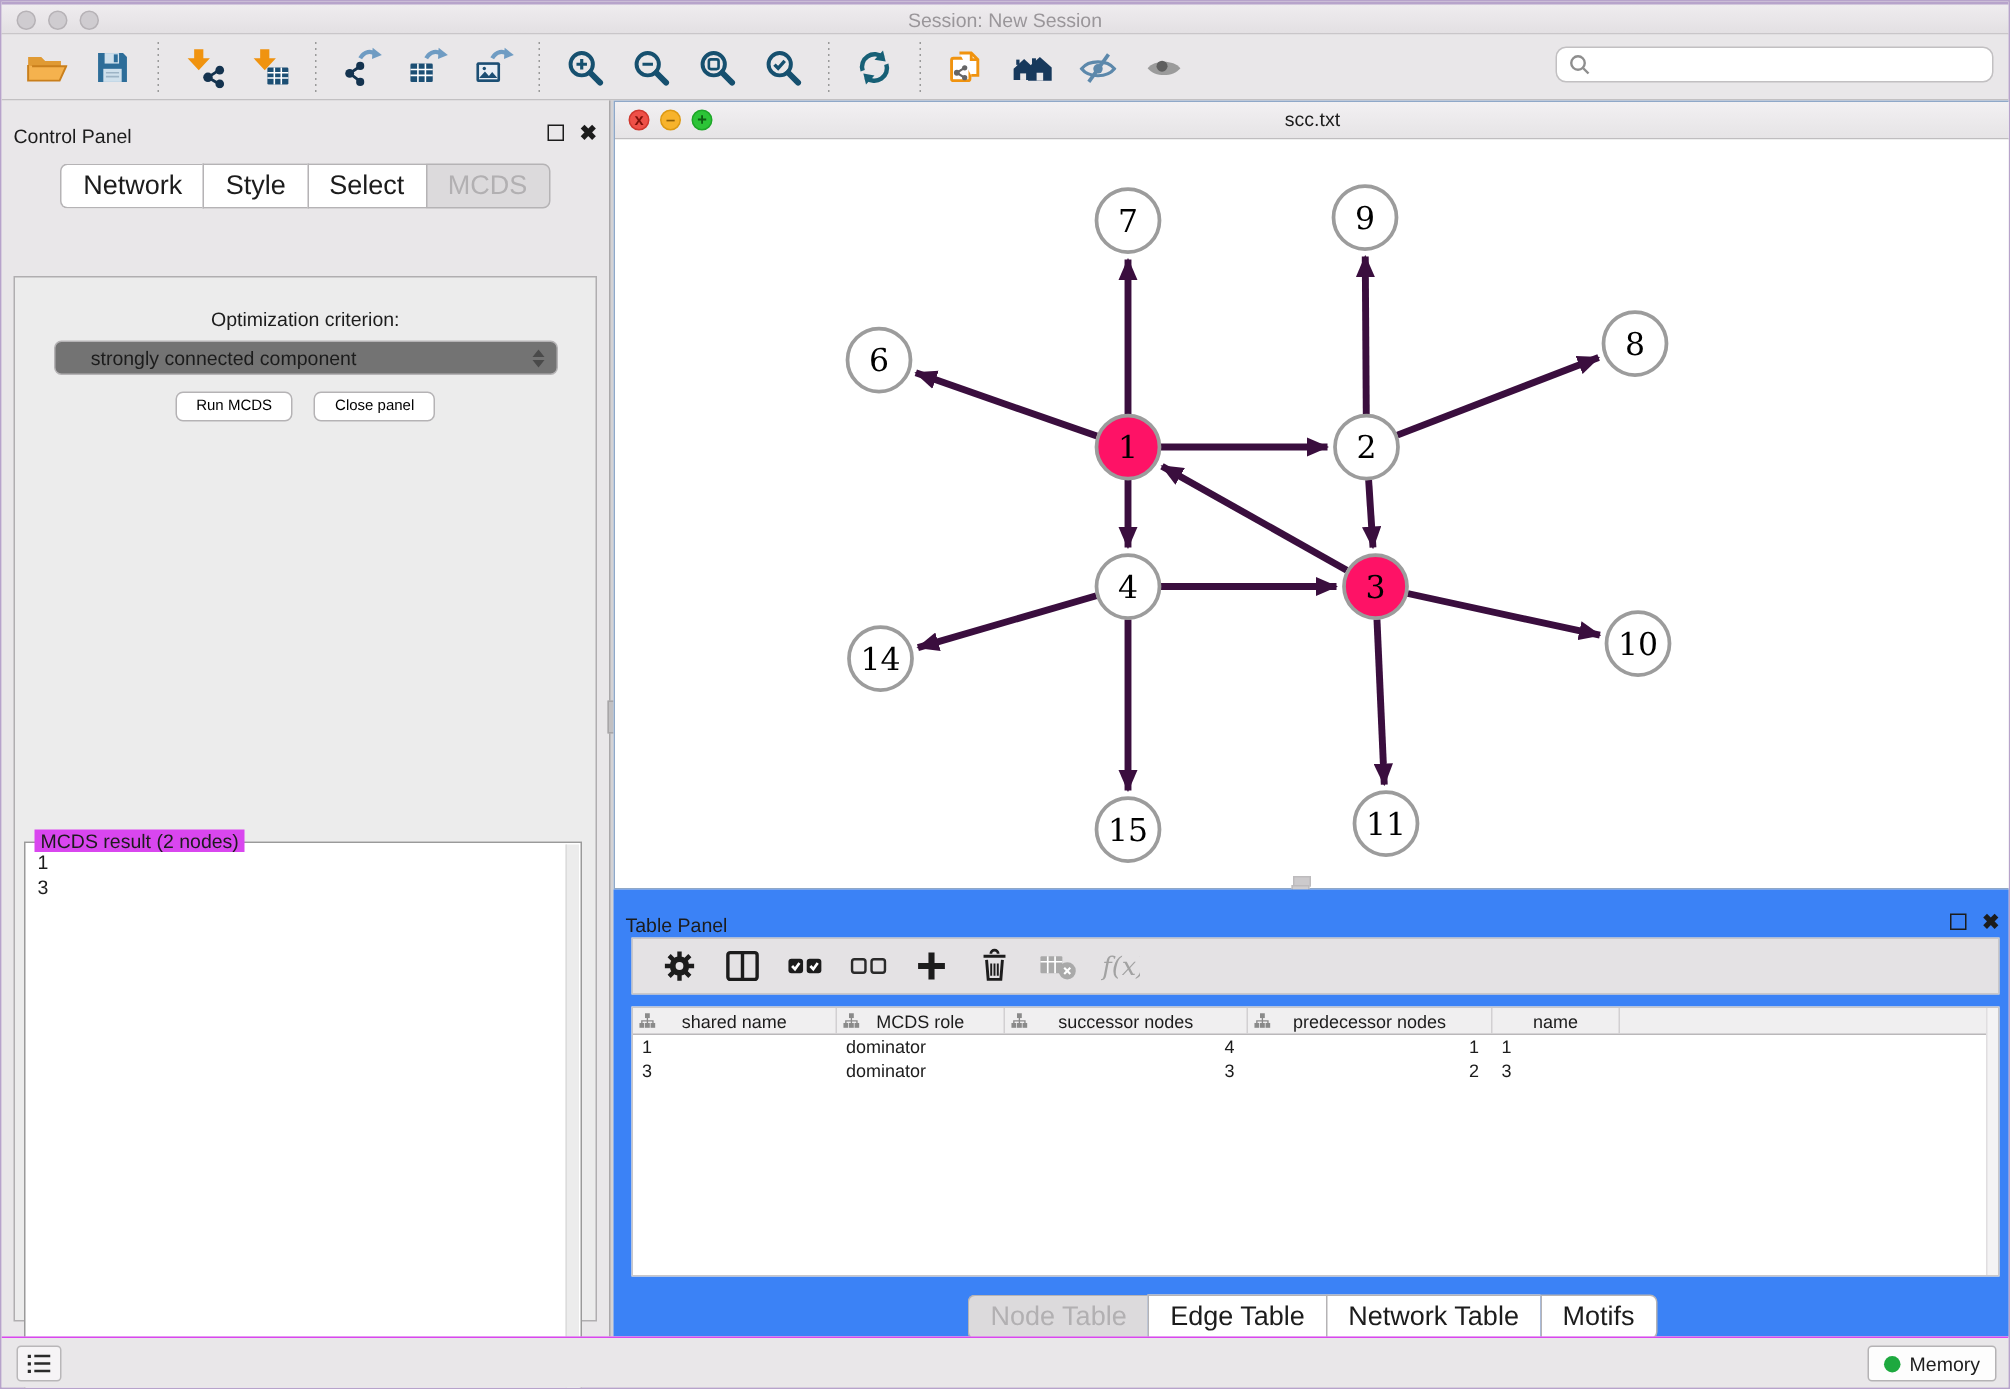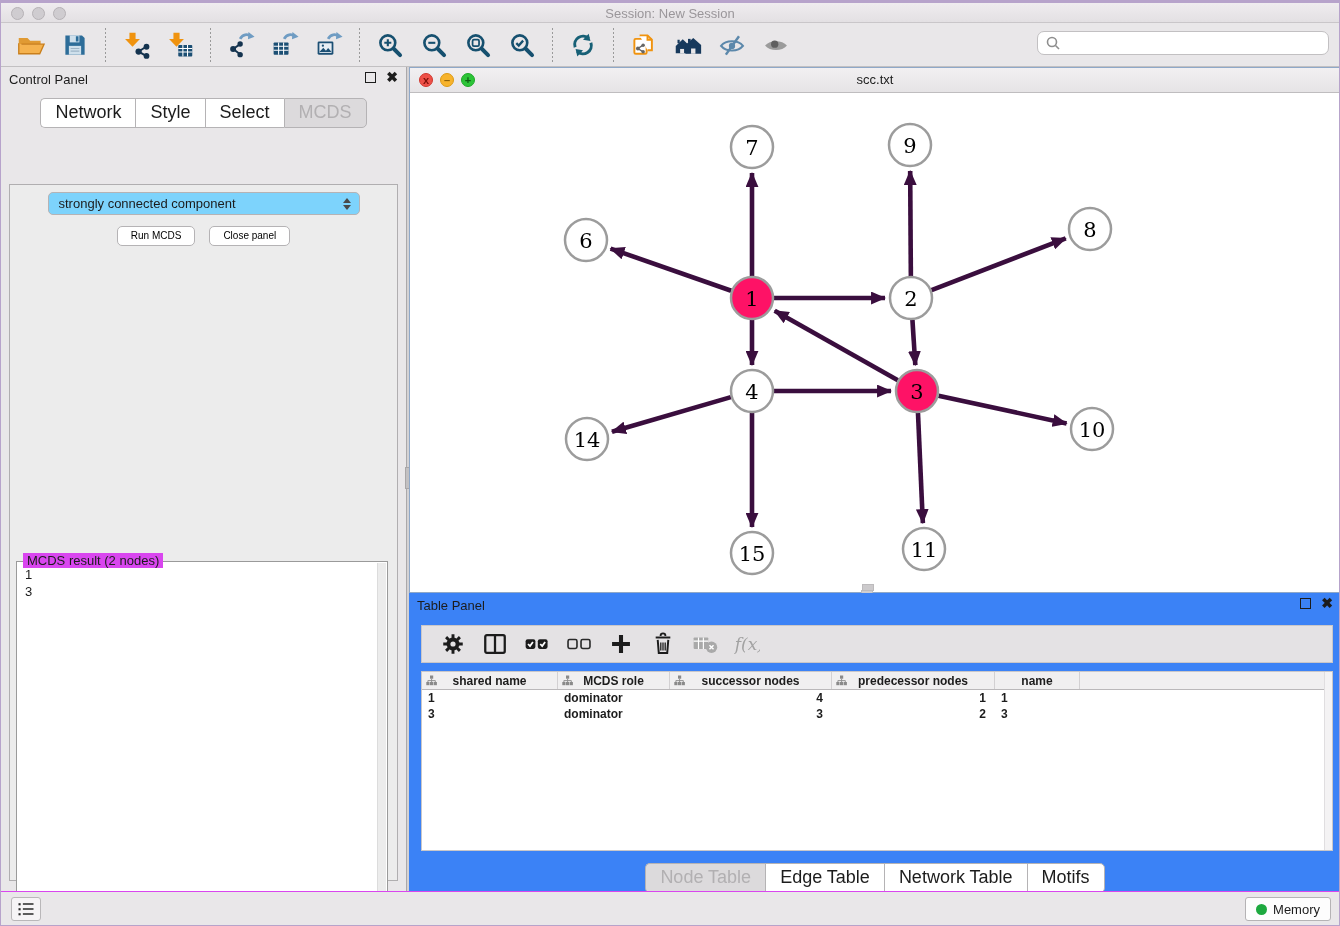--- a/index.html
+++ b/index.html
@@ -32,36 +32,36 @@
     background:#fff; border:1px solid #c2c0c2; border-radius:7px;
     display:flex; align-items:center; padding-left:7px; }
   .searchbox input { border:none; outline:none; flex:1; font-size:13px; background:transparent;
     font-family:"Liberation Sans",sans-serif; }
   
   .cpanel { position:absolute; left:0; top:66px; width:405px; bottom:34px; background:#e9e7e9; }
   .vsplit { position:absolute; left:405px; top:66px; width:3px; bottom:34px;
     background:#d4d2d4; border-left:1px solid #aaa8aa; }
   .vsplit .grip { position:absolute; left:-2px; top:400px; width:6px; height:22px;
     background:#c2c0c2; border:1px solid #a8a6a8; }
-  .phead { position:relative; height:26px; padding:5px 8px 0 8px; font-size:13px; }
+  .phead { position:relative; height:26px; padding:5px 8px 0 8px; font-size:13px;margin-top:11px; }
   .winbtns { position:absolute; right:8px; top:5px; display:flex; gap:10px; align-items:center; }
   .wb-float { width:11px; height:11px; border:1.5px solid #1c1c1c; cursor:pointer; }
   .wb-close { font-size:14px; font-weight:bold; line-height:11px; cursor:pointer; }
   .ctabs { display:flex; justify-content:center; margin-top:5px; position:relative; z-index:2; }
   .tab { font-size:18px; padding:3px 14px 4px 14px; background:#fff;
     border:1px solid #b5b3b5; border-right:none; cursor:pointer; }
   .tab:first-child { border-radius:5px 0 0 5px; }
   .tab:last-child { border-radius:0 5px 5px 0; border-right:1px solid #b5b3b5; }
   .tab.disabled { background:#dcdadc; color:#b2b0b2; }
   .cbox { position:absolute; left:8px; right:8px; top:117px; bottom:10px;
     border:1px solid #b0aeb0; background:#ececec; }
   .optlabel { text-align:center; font-size:13px; margin-top:20px; }
-  .dropdown { position:relative; margin:7px auto 0 auto; width:312px; height:23px;
-    background:#7dd3fc; border:1px solid #b5b3b5; border-radius:5px;
-    font-size:13px; padding:3px 24px 0 10px; cursor:pointer; }
+  .dropdown { position:relative; margin:7px auto 0 auto; width:336px; height:23px;
+    background:#737373; border:1px solid #b5b3b5; border-radius:5px;
+    font-size:13px; padding:3px 24px 0 24px; cursor:pointer; }
   .dd-arrows { position:absolute; right:7px; top:4px; width:9px; height:14px; }
   .dd-arrows i { position:absolute; left:0; width:0; height:0; border-left:4.5px solid transparent; border-right:4.5px solid transparent; }
   .dd-arrows i.up { top:1px; border-bottom:5px solid #4a4a4a; }
   .dd-arrows i.dn { bottom:1px; border-top:5px solid #4a4a4a; }
   .btnrow { display:flex; justify-content:center; gap:14px; margin-top:11px; }
   .btn { font-size:10px; font-family:"Liberation Sans",sans-serif; background:#fff;
     border:1px solid #b5b3b5; border-radius:5px; padding:3px 13px 4px 13px; cursor:pointer; }
   .fieldsetbox { position:absolute; left:6px; width:372px; top:376px; height:381px;
     border:1px solid #9a9a9a; background:#fff; }
   .fieldsetbox .legend { position:absolute; top:-9px; left:6px; background:#d946ef;
@@ -84,21 +84,21 @@
   .canvas { position:relative; width:930px; height:499px; background:#fff; overflow:hidden; }
   .rehandle { position:absolute; left:452px; bottom:1px; width:12px; height:7px;
     background:#cccacc; border:1px solid #bdbbbd; }
   
   .tpanel { position:absolute; left:408px; top:592px; width:932px; bottom:34px; background:#3b82f6; }
   .ttoolbar { position:absolute; left:12px; right:8px; top:32px; height:38px;
     background:#e4e2e4; border:1px solid #c9c7c9; display:flex; align-items:center; padding-left:10px; }
   .ttbicon { width:30px; height:28px; margin:0 6px; display:inline-flex; align-items:center; justify-content:center; cursor:pointer; }
   .ttbicon svg { width:26px; height:26px; }
   .tablewrap { position:absolute; left:12px; right:8px; top:78px; height:180px;
-    background:#fff; border:1px solid #c9c7c9; overflow:hidden;font-weight:bold; }
+    background:#fff; border:1px solid #c9c7c9; overflow:hidden; }
   .thead { display:flex; height:18px; background:#f0eff0; border-bottom:1px solid #bab8ba;
     font-size:12px; }
   .th { position:relative; border-right:1px solid #d2d0d2; display:flex; align-items:center;
     justify-content:center; gap:4px; cursor:pointer; }
   .th .treeicon { position:absolute; left:4px; top:3px; }
   .trow { display:flex; height:16px; font-size:12px; background:#fff; cursor:pointer; }
   .td { padding:1px 6px 0 6px; white-space:nowrap; overflow:hidden; }
   .td.r { text-align:right; padding-right:9px; }
   .tscroll { position:absolute; right:0; top:0; bottom:0; width:8px; background:#f4f3f4; border-left:1px solid #e0dee0; }
   .btabs { position:absolute; left:0; right:0; top:270px; display:flex; justify-content:center; }
@@ -290,20 +290,21 @@
         <span class="wb-close">✖</span>
       </span>
     </div>
     <div class="ctabs" id="ctabs">
         <span class="tab">Network</span>
         <span class="tab">Style</span>
         <span class="tab">Select</span>
         <span class="tab disabled">MCDS</span>
       </div>
     <div class="cbox">
+      <div class="optlabel">Optimization criterion:</div>
       <div class="dropdown">
         <span>strongly connected component</span>
         <span class="dd-arrows">
             <i class="up"></i>
             <i class="dn"></i>
           </span>
       </div>
       <div class="btnrow">
         <button class="btn">Run MCDS</button>
         <button class="btn">Close panel</button>

